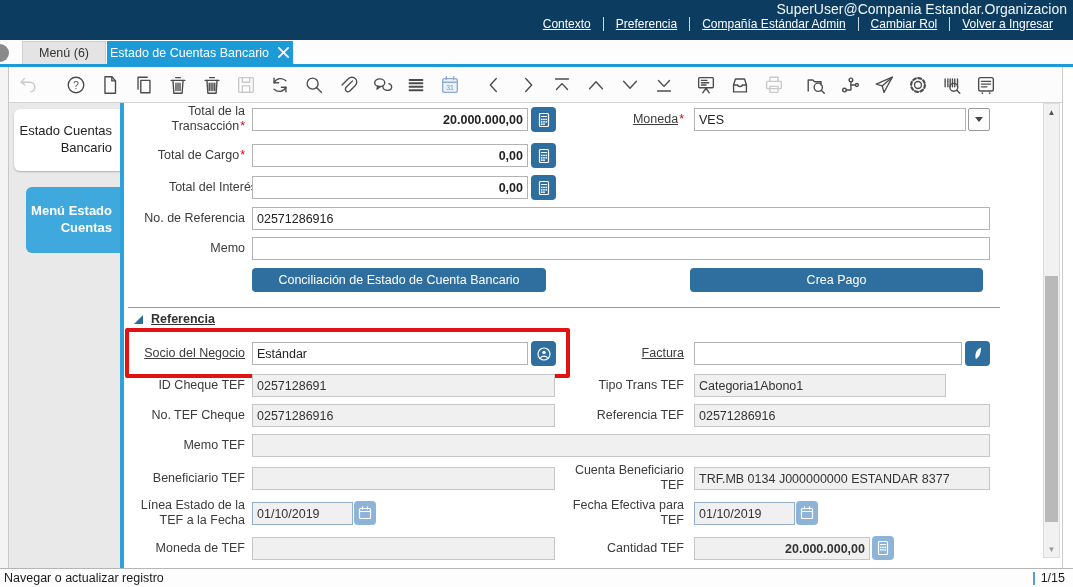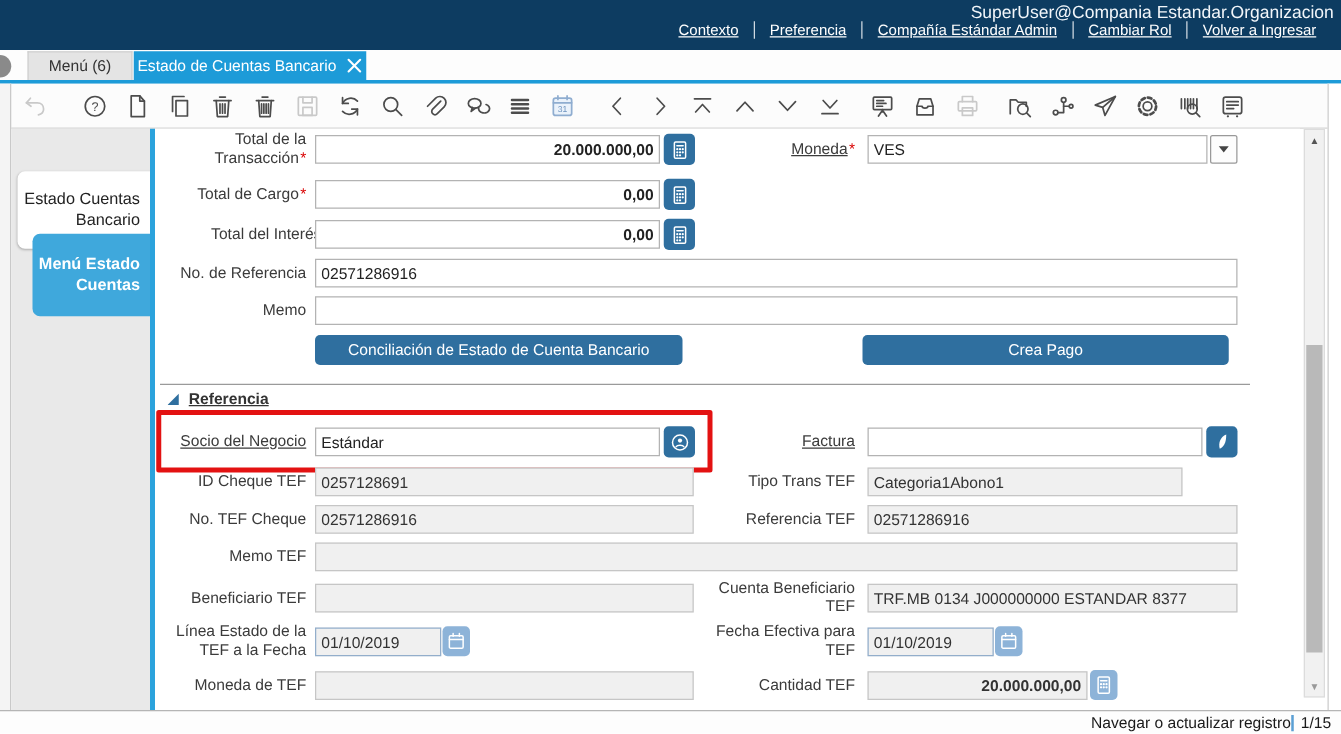--- a/index.html
+++ b/index.html
@@ -29,21 +29,21 @@
   .tbtn svg *{fill:none;stroke:currentColor;stroke-width:1.5;stroke-linecap:round;stroke-linejoin:round;}
   .tbtn svg .f{fill:currentColor;stroke:none;}
   .tbtn svg .calbx{fill:#eaf2fb;stroke:#8fadd0;}
   .tbtn svg .calln{stroke:#8fadd0;}
   .tbtn svg .caltx{fill:#6f94bf;stroke:none;font-size:7.5px;font-family:"Liberation Sans",sans-serif;}
 
   
   #leftrail{position:absolute;left:0;top:67px;width:9px;height:501px;background:#f4f4f4;border-right:1px solid #c9c9c9;box-sizing:border-box;}
   #sidebar{position:absolute;left:9px;top:103px;width:112px;height:465px;background:#e9e9e9;}
   .vtab{position:absolute;box-sizing:border-box;display:flex;align-items:center;justify-content:flex-end;text-align:right;padding-right:9px;font-size:13px;line-height:1.28;cursor:pointer;}
-  #vtab1{left:5px;top:6px;width:107px;height:62px;background:#fff;border-radius:6px 0 0 6px;color:#222;box-shadow:0 1px 2px rgba(0,0,0,.25);margin-top:28px;}
+  #vtab1{left:5px;top:6px;width:107px;height:62px;background:#fff;border-radius:6px 0 0 6px;color:#222;box-shadow:0 1px 2px rgba(0,0,0,.25);}
   #vtab2{left:17px;top:84px;width:95px;height:66px;background:#3fa8dc;border-radius:6px 0 0 6px;color:#fff;font-weight:bold;}
 
   
   #bluestrip{position:absolute;left:120px;top:103px;width:4px;height:465px;background:#2ba2dc;}
   #content{position:absolute;left:124px;top:103px;width:916px;height:465px;background:#fff;overflow:hidden;}
 
   .lbl{position:absolute;left:0;width:121px;text-align:right;font-size:12.5px;color:#3b3b3b;line-height:1.22;}
   .lbl.rr{left:429px;width:131px;}
   .u{text-decoration:underline;}
   .req{color:#d90000;margin-left:1px;}
@@ -69,21 +69,21 @@
   #redrect{position:absolute;left:1px;top:225px;width:437px;height:42px;border:4px solid #e31212;border-radius:2px;pointer-events:none;}
 
   
   #vscroll{position:absolute;left:1043px;top:103px;width:17px;height:455px;background:#f1f1f1;border:1px solid #dcdcdc;box-sizing:border-box;}
   #vscroll .sarr{position:absolute;left:0;width:15px;height:16px;display:flex;align-items:center;justify-content:center;font-size:8px;color:#555;cursor:pointer;}
   #vscroll .sarr.down{bottom:0;color:#999;}
   #vscroll .thumb{position:absolute;left:1px;top:172px;width:13px;height:246px;background:#b9b9b9;cursor:pointer;}
   #rightstrip{position:absolute;left:1062px;top:67px;width:11px;height:501px;background:#fff;border-left:1px solid #ccc;box-sizing:border-box;}
 
   
-  #statusbar{position:absolute;left:0;top:568px;width:1073px;height:19px;background:#fdfdfd;border-top:1px solid #b5b5b5;box-sizing:border-box;display:flex;align-items:center;justify-content:flex-end;font-size:12.5px;color:#1a1a1a;}
+  #statusbar{position:absolute;left:0;top:568px;width:1073px;height:19px;background:#fdfdfd;border-top:1px solid #b5b5b5;box-sizing:border-box;display:flex;align-items:center;justify-content:space-between;font-size:12.5px;color:#1a1a1a;}
   #status-msg{padding-left:4px;}
   #status-rec{display:flex;align-items:center;gap:6px;padding-right:8px;}
   #status-rec .bar{width:2px;height:13px;background:#5a9fd4;}
 </style>
 </head>
 <body>
 
 <div id="app">
 
   <div id="topbar">

